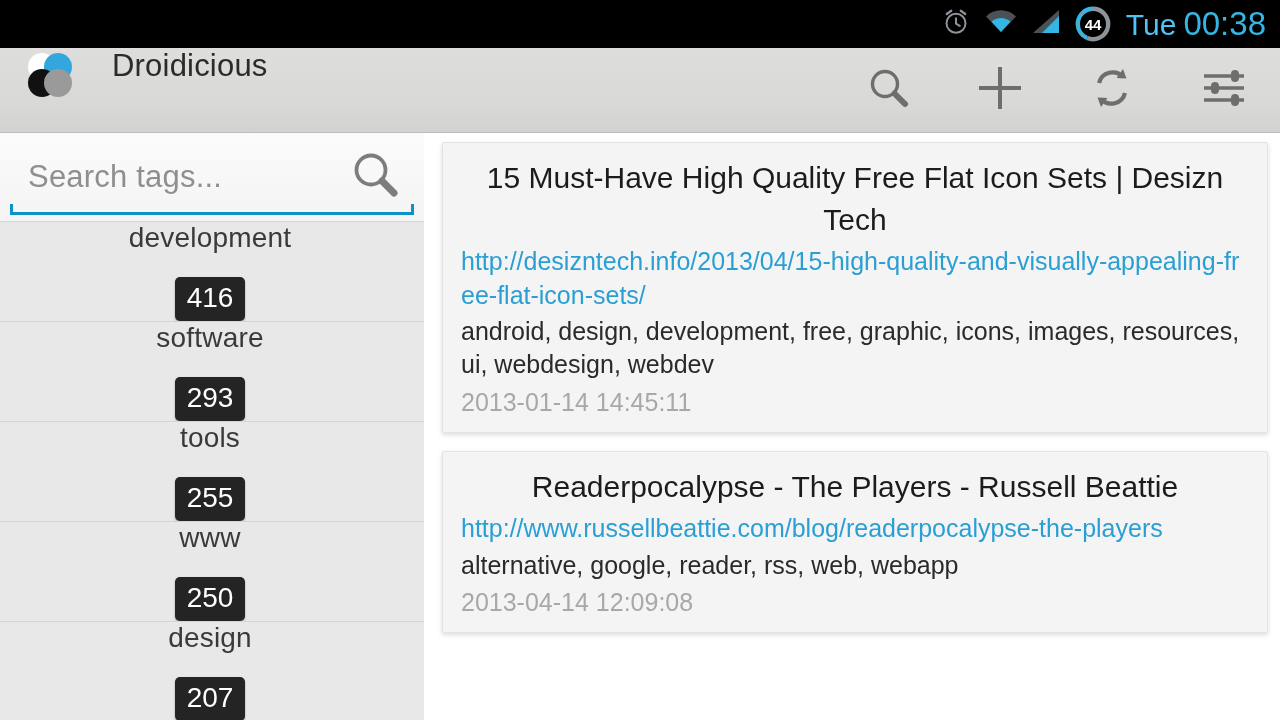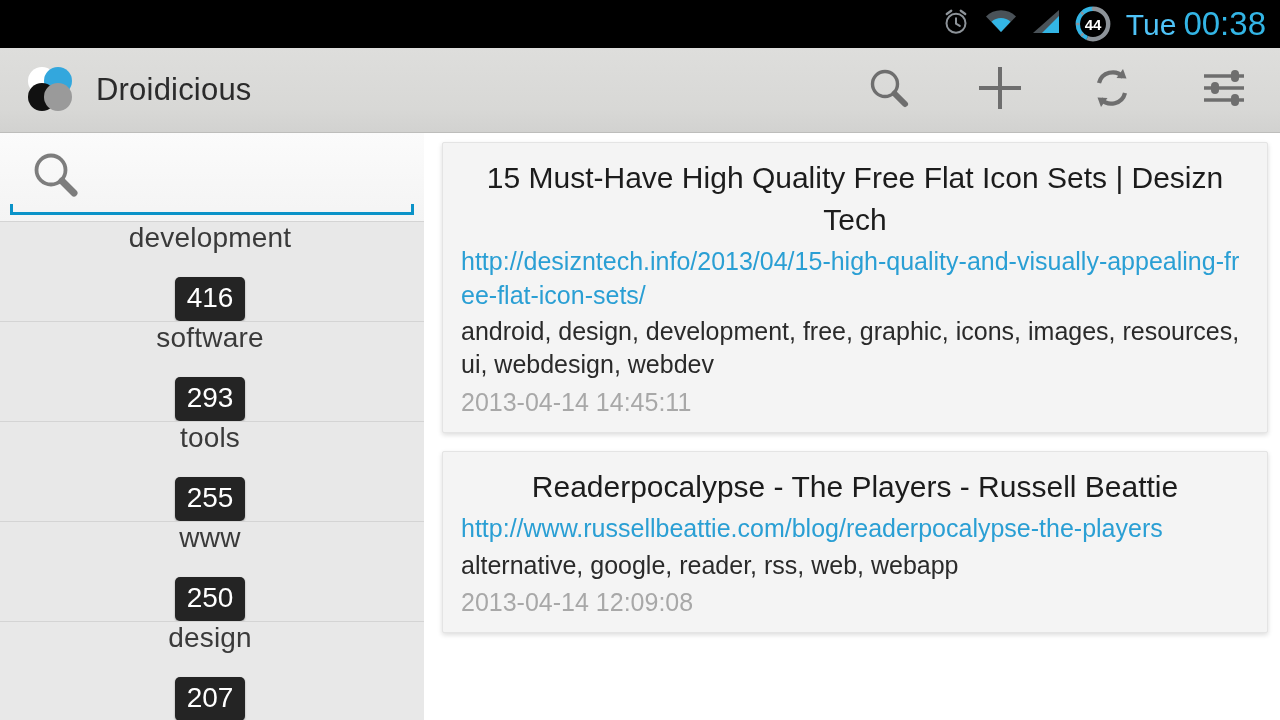--- a/index.html
+++ b/index.html
@@ -20,21 +20,21 @@
   .sb-icons{ display:flex; align-items:center; gap:13px; }
   .sb-clock{ display:flex; align-items:baseline; margin-left:14px; }
   .sb-day{ color:#4fc3f7; font-size:30px; letter-spacing:0px; }
   .sb-time{ color:#33b5e5; font-size:33px; letter-spacing:0px; margin-left:7px; }
 
   
   .actionbar{
     position:absolute; left:0; top:48px; width:1280px; height:85px;
     background:linear-gradient(to bottom,#dededc 0%,#d8d8d6 72%,#d2d2d0 100%);
     border-bottom:1px solid #bdbdbb;
-    display:flex; align-items:center;
+    display:flex; gap:16px;
   }
   .ab-logo{ position:relative; width:56px; height:56px; margin-left:22px; flex:0 0 auto; }
   .ab-title{
     font-size:31px; color:#2b2b2b; margin-left:18px; font-weight:400;
     letter-spacing:0.2px;
   }
   .ab-actions{ margin-left:auto; display:flex; align-items:center; }
   .ab-btn{
     width:112px; height:85px; display:flex; align-items:center; justify-content:center;
     cursor:pointer;
@@ -219,20 +219,21 @@
           </svg>
         </span>
       </div>
 
     </div>
   </div>
 
   <div class="sidebar">
 
     <div class="searchbox">
+      <div class="search-placeholder">Search tags...</div>
       <span>
         <svg width="54" height="54" viewBox="0 0 54 54">
           <circle cx="23" cy="22" r="14.5" fill="none" stroke="#7d7d7d" stroke-width="3.8"></circle>
           <path d="M34 33 L46 45" stroke="#7d7d7d" stroke-width="7" stroke-linecap="round"></path>
         </svg>
       </span>
       <div class="search-underline"></div>
     </div>
 
     <div class="tagrow">
@@ -258,21 +259,21 @@
 
   </div>
   <div class="side-shadow"></div>
 
   <div class="content">
 
     <div class="card">
       <div class="card-title">15 Must-Have High Quality Free Flat Icon Sets | Desizn Tech</div>
       <div class="card-url">http://desizntech.info/2013/04/15-high-quality-and-visually-appealing-free-flat-icon-sets/</div>
       <div class="card-tags">android, design, development, free, graphic, icons, images, resources, ui, webdesign, webdev</div>
-      <div class="card-date">2013-04-14 14:45:11</div>
+      <div class="card-date">2013-01-14 14:45:11</div>
     </div>
 
     <div class="card">
       <div class="card-title">Readerpocalypse - The Players - Russell Beattie</div>
       <div class="card-url">http://www.russellbeattie.com/blog/readerpocalypse-the-players</div>
       <div class="card-tags">alternative, google, reader, rss, web, webapp</div>
       <div class="card-date">2013-04-14 12:09:08</div>
     </div>
 
   </div>

